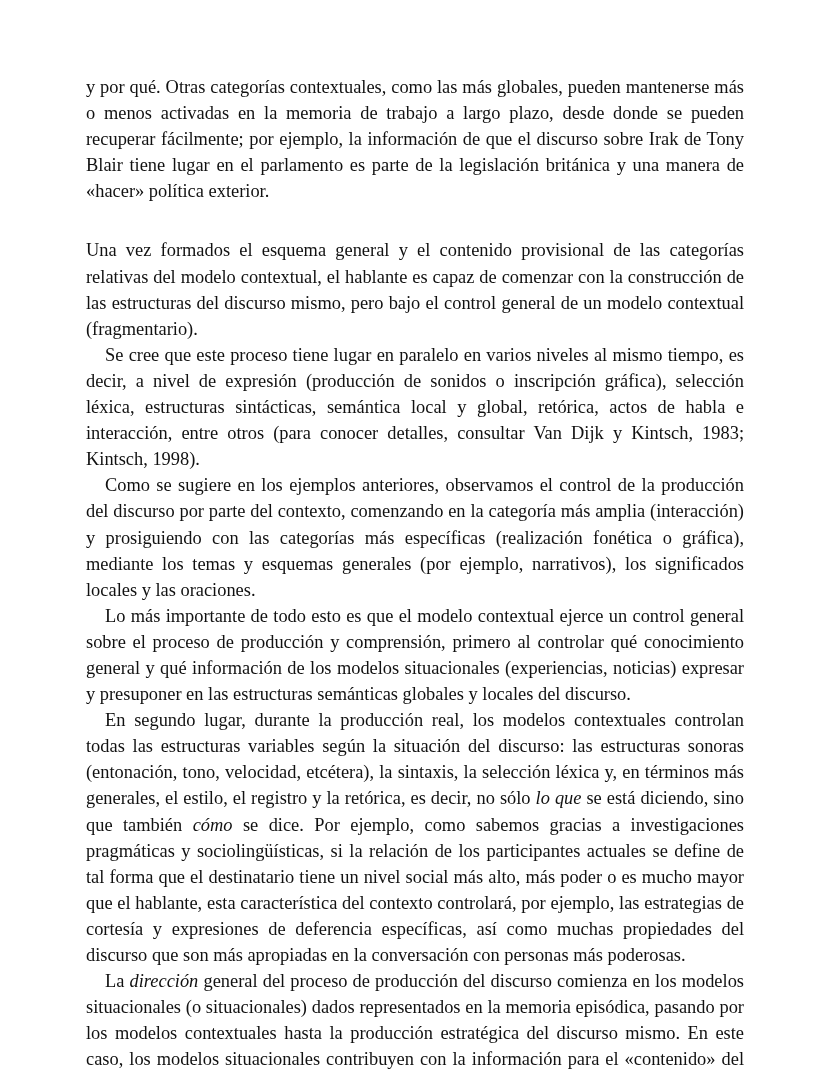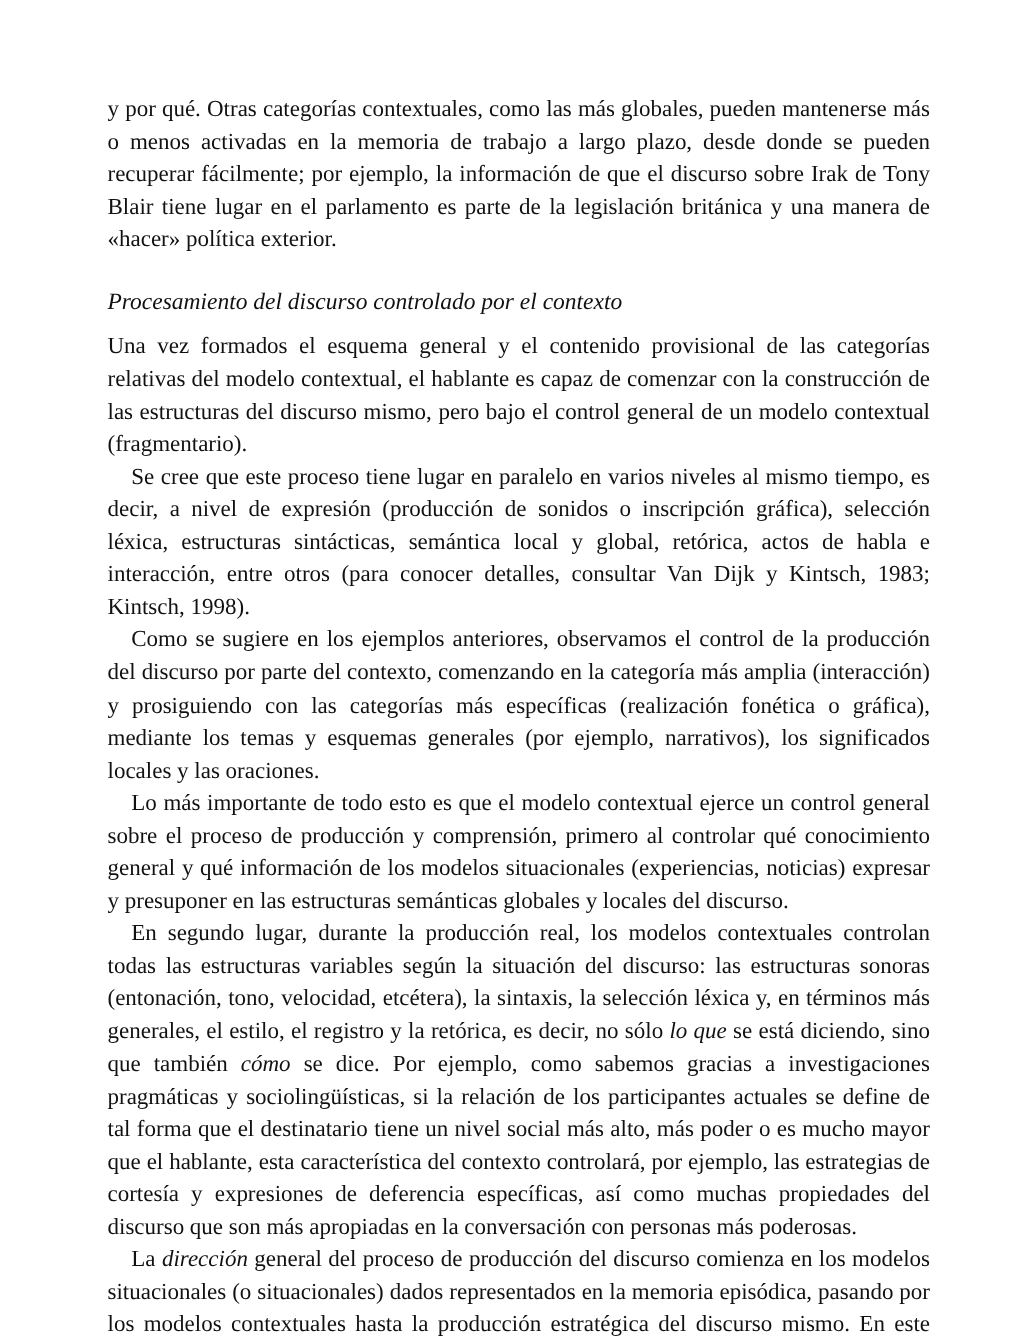--- a/index.html
+++ b/index.html
@@ -75,21 +75,20 @@
 <body>
 
 <div id="page">
 
   <div id="text-column">
 
     <p class="body-para">y por qué. Otras categorías contextuales, como las más globales, pueden mantenerse más o menos activadas en la memoria de trabajo a largo plazo, desde donde se pueden recuperar fácilmente; por ejemplo, la información de que el discurso sobre Irak de Tony Blair tiene lugar en el parlamento es parte de la legislación británica y una manera de «hacer» política exterior.</p>
 
     <div class="gap-before-heading"></div>
 
-    <h2 class="section-heading">Procesamiento del discurso controlado por el contexto</h2>
 
     <div class="gap-after-heading"></div>
 
     <p class="body-para">Una vez formados el esquema general y el contenido provisional de las categorías relativas del modelo contextual, el hablante es capaz de comenzar con la construcción de las estructuras del discurso mismo, pero bajo el control general de un modelo contextual (fragmentario).</p>
 
     <p class="body-para indented">Se cree que este proceso tiene lugar en paralelo en varios niveles al mismo tiempo, es decir, a nivel de expresión (producción de sonidos o inscripción gráfica), selección léxica, estructuras sintácticas, semántica local y global, retórica, actos de habla e interacción, entre otros (para conocer detalles, consultar Van Dijk y Kintsch, 1983; Kintsch, 1998).</p>
 
     <p class="body-para indented">Como se sugiere en los ejemplos anteriores, observamos el control de la producción del discurso por parte del contexto, comenzando en la categoría más amplia (interacción) y prosiguiendo con las categorías más específicas (realización fonética o gráfica), mediante los temas y esquemas generales (por ejemplo, narrativos), los significados locales y las oraciones.</p>
 
     <p class="body-para indented">Lo más importante de todo esto es que el modelo contextual ejerce un control general sobre el proceso de producción y comprensión, primero al controlar qué conocimiento general y qué información de los modelos situacionales (experiencias, noticias) expresar y presuponer en las estructuras semánticas globales y locales del discurso.</p>

